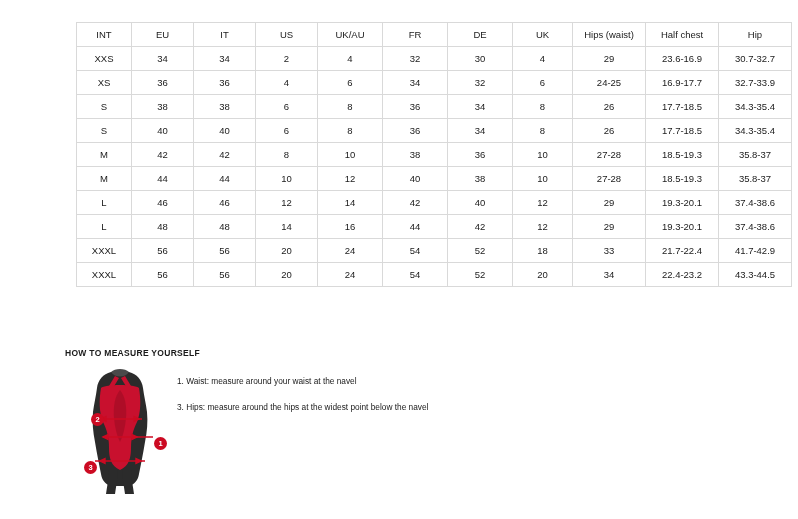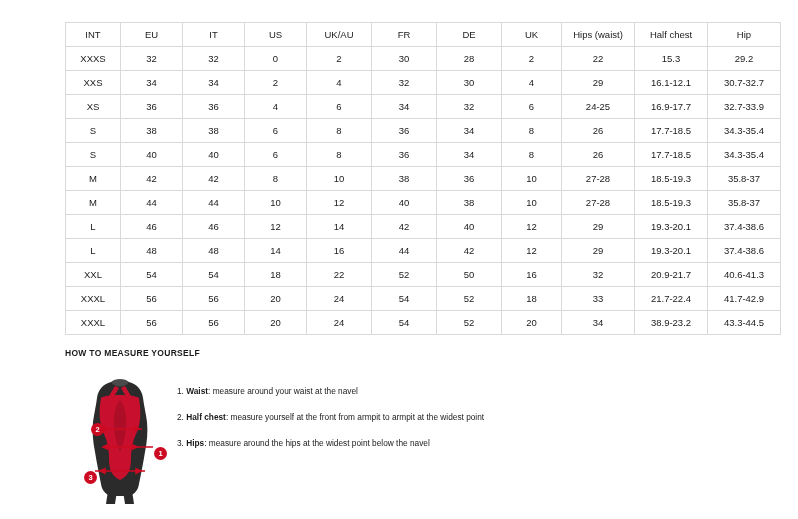--- a/index.html
+++ b/index.html
@@ -16,21 +16,21 @@
     overflow: hidden;
   }
   .page {
     position: relative;
     width: 798px;
     height: 519px;
   }
   
   .size-table-wrap {
     position: absolute;
-    left: 65px;
+    left: 76px;
     top: 22px;
     width: 667px;
   }
   table.size-table {
     border-collapse: collapse;
     width: 667px;
     table-layout: fixed;
   }
   table.size-table th,
   table.size-table td {
@@ -66,41 +66,40 @@
     position: absolute;
     left: 65px;
     top: 348px;
     width: 680px;
   }
   .howto-title {
     font-size: 8.5px;
     font-weight: bold;
     letter-spacing: 0.3px;
     color: #1a1a1a;
-    margin-bottom: 10px;
   }
   .howto-body {
     position: relative;
     height: 140px;
   }
   .measure-list {
     position: absolute;
     left: 112px;
     top: 17px;
     width: 540px;
   }
   .measure-item {
     font-size: 8.3px;
     color: #1a1a1a;
     line-height: 12px;
     margin-bottom: 14px;
     white-space: nowrap;
   }
   .measure-item b {
-    font-weight: bold;
+    font-weight: normal;
     text-align: center;
   }
   .measure-item .num {
     font-weight: normal;
   }
   
   .figure {
     position: absolute;
     left: 0px;
     top: 8px;
@@ -155,43 +154,30 @@
             <th>FR</th>
             <th>DE</th>
             <th>UK</th>
             <th>Hips (waist)</th>
             <th>Half chest</th>
             <th>Hip</th>
           </tr>
       </thead>
       <tbody id="table-body">
           <tr>
-            <td>XXXS</td>
-            <td>32</td>
-            <td>32</td>
-            <td>0</td>
-            <td>2</td>
-            <td>30</td>
-            <td>28</td>
-            <td>2</td>
-            <td>22</td>
-            <td>15.3</td>
-            <td>29.2</td>
-          </tr>
-          <tr>
             <td>XXS</td>
             <td>34</td>
             <td>34</td>
             <td>2</td>
             <td>4</td>
             <td>32</td>
             <td>30</td>
             <td>4</td>
             <td>29</td>
-            <td>16.1-12.1</td>
+            <td>23.6-16.9</td>
             <td>30.7-32.7</td>
           </tr>
           <tr>
             <td>XS</td>
             <td>36</td>
             <td>36</td>
             <td>4</td>
             <td>6</td>
             <td>34</td>
             <td>32</td>
@@ -272,33 +258,20 @@
             <td>14</td>
             <td>16</td>
             <td>44</td>
             <td>42</td>
             <td>12</td>
             <td>29</td>
             <td>19.3-20.1</td>
             <td>37.4-38.6</td>
           </tr>
           <tr>
-            <td>XXL</td>
-            <td>54</td>
-            <td>54</td>
-            <td>18</td>
-            <td>22</td>
-            <td>52</td>
-            <td>50</td>
-            <td>16</td>
-            <td>32</td>
-            <td>20.9-21.7</td>
-            <td>40.6-41.3</td>
-          </tr>
-          <tr>
             <td>XXXL</td>
             <td>56</td>
             <td>56</td>
             <td>20</td>
             <td>24</td>
             <td>54</td>
             <td>52</td>
             <td>18</td>
             <td>33</td>
             <td>21.7-22.4</td>
@@ -307,21 +280,21 @@
           <tr>
             <td>XXXL</td>
             <td>56</td>
             <td>56</td>
             <td>20</td>
             <td>24</td>
             <td>54</td>
             <td>52</td>
             <td>20</td>
             <td>34</td>
-            <td>38.9-23.2</td>
+            <td>22.4-23.2</td>
             <td>43.3-44.5</td>
           </tr>
         </tbody>
     </table>
   </div>
 
   <div class="howto">
     <div class="howto-title">HOW TO MEASURE YOURSELF</div>
     <div class="howto-body">
 
@@ -366,20 +339,19 @@
           <path d="M44 104 C44 112 42 120 41 128 L50 128 C51 120 53 112 53 104 Z" fill="#2b2b2b"></path>
           <path d="M66 104 C66 112 68 120 69 128 L60 128 C59 120 57 112 57 104 Z" fill="#2b2b2b"></path>
         </svg>
         <div class="badge badge-1">1</div>
         <div class="badge badge-2">2</div>
         <div class="badge badge-3">3</div>
       </div>
 
       <div class="measure-list" id="measure-list">
           <div class="measure-item"><span class="num">1.</span> <b>Waist</b><span>: measure around your waist at the navel</span></div>
-          <div class="measure-item"><span class="num">2.</span> <b>Half chest</b><span>: measure yourself at the front from armpit to armpit at the widest point</span></div>
           <div class="measure-item"><span class="num">3.</span> <b>Hips</b><span>: measure around the hips at the widest point below the navel</span></div>
         </div>
 
     </div>
   </div>
 
 </div>
 
 </body></html>

